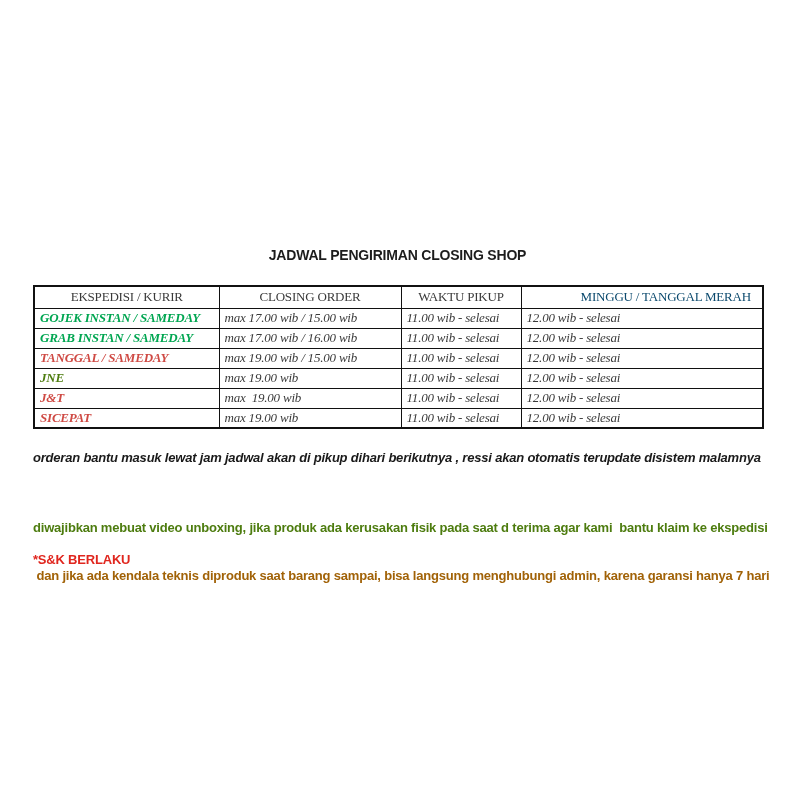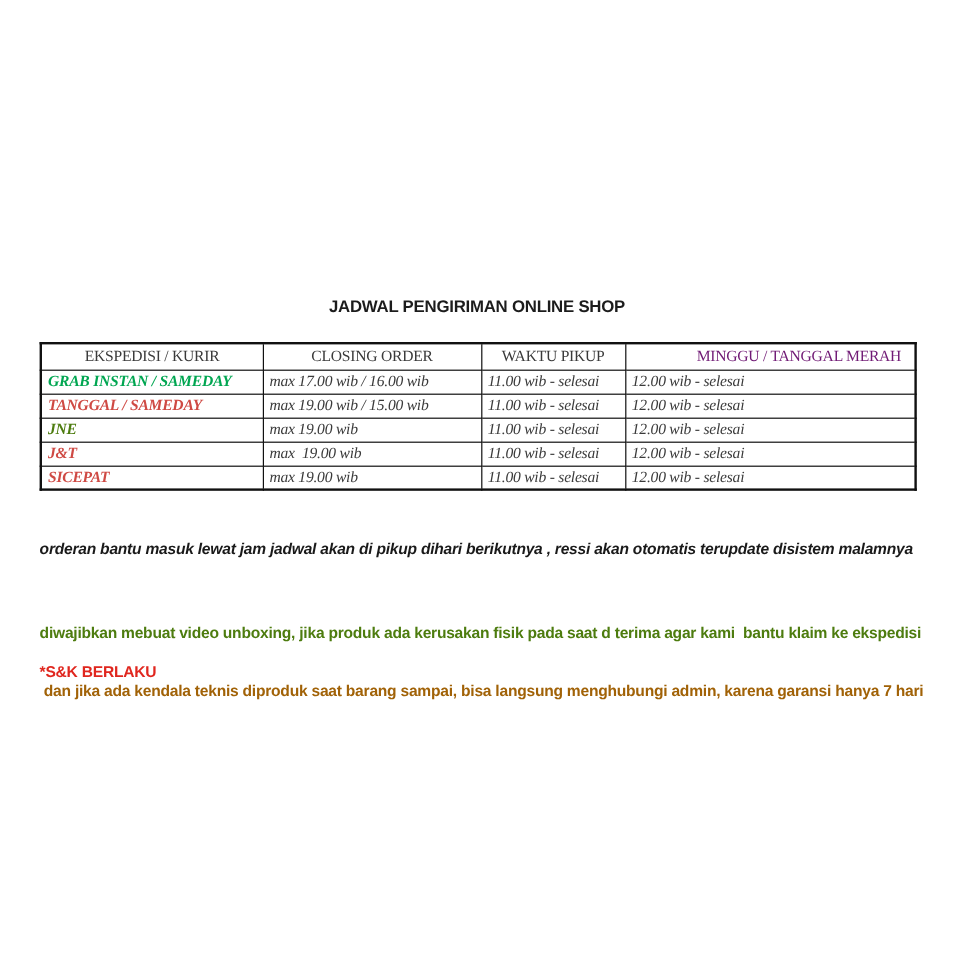--- a/index.html
+++ b/index.html
@@ -68,38 +68,44 @@
   }
   .note-1 { top: 450px; font-weight: bold; font-style: italic; color: #1a1a1a; }
   .note-2 { top: 488px; font-weight: bold; }
   .terms  { top: 552px; font-weight: bold; }
 </style>
 </head>
 <body>
 
 <div class="canvas">
 
-  <div class="page-title">JADWAL PENGIRIMAN ONLINE SHOP</div>
+  <div class="page-title">JADWAL PENGIRIMAN CLOSING SHOP</div>
 
   <table class="schedule">
     <colgroup>
       <col class="col-ekspedisi">
       <col class="col-closing">
       <col class="col-pikup">
       <col class="col-minggu">
     </colgroup>
     <thead>
       <tr>
         <th>EKSPEDISI / KURIR</th>
         <th>CLOSING ORDER</th>
         <th>WAKTU PIKUP</th>
-        <th style="color: #701a75; padding-left: 48px;">MINGGU / TANGGAL MERAH</th>
+        <th style="color: #0c4a6e; padding-left: 48px;">MINGGU / TANGGAL MERAH</th>
       </tr>
     </thead>
     <tbody>
+      <tr>
+        <td class="courier" style="color: rgb(0, 166, 81);">GOJEK INSTAN / SAMEDAY</td>
+        <td>max 17.00 wib / 15.00 wib</td>
+        <td>11.00 wib - selesai</td>
+        <td>12.00 wib - selesai</td>
+      </tr>
       <tr>
         <td class="courier" style="color: rgb(0, 166, 81);">GRAB INSTAN / SAMEDAY</td>
         <td>max 17.00 wib / 16.00 wib</td>
         <td>11.00 wib - selesai</td>
         <td>12.00 wib - selesai</td>
       </tr>
       <tr>
         <td class="courier" style="color: rgb(207, 74, 68);">TANGGAL / SAMEDAY</td>
         <td>max 19.00 wib / 15.00 wib</td>
         <td>11.00 wib - selesai</td>

